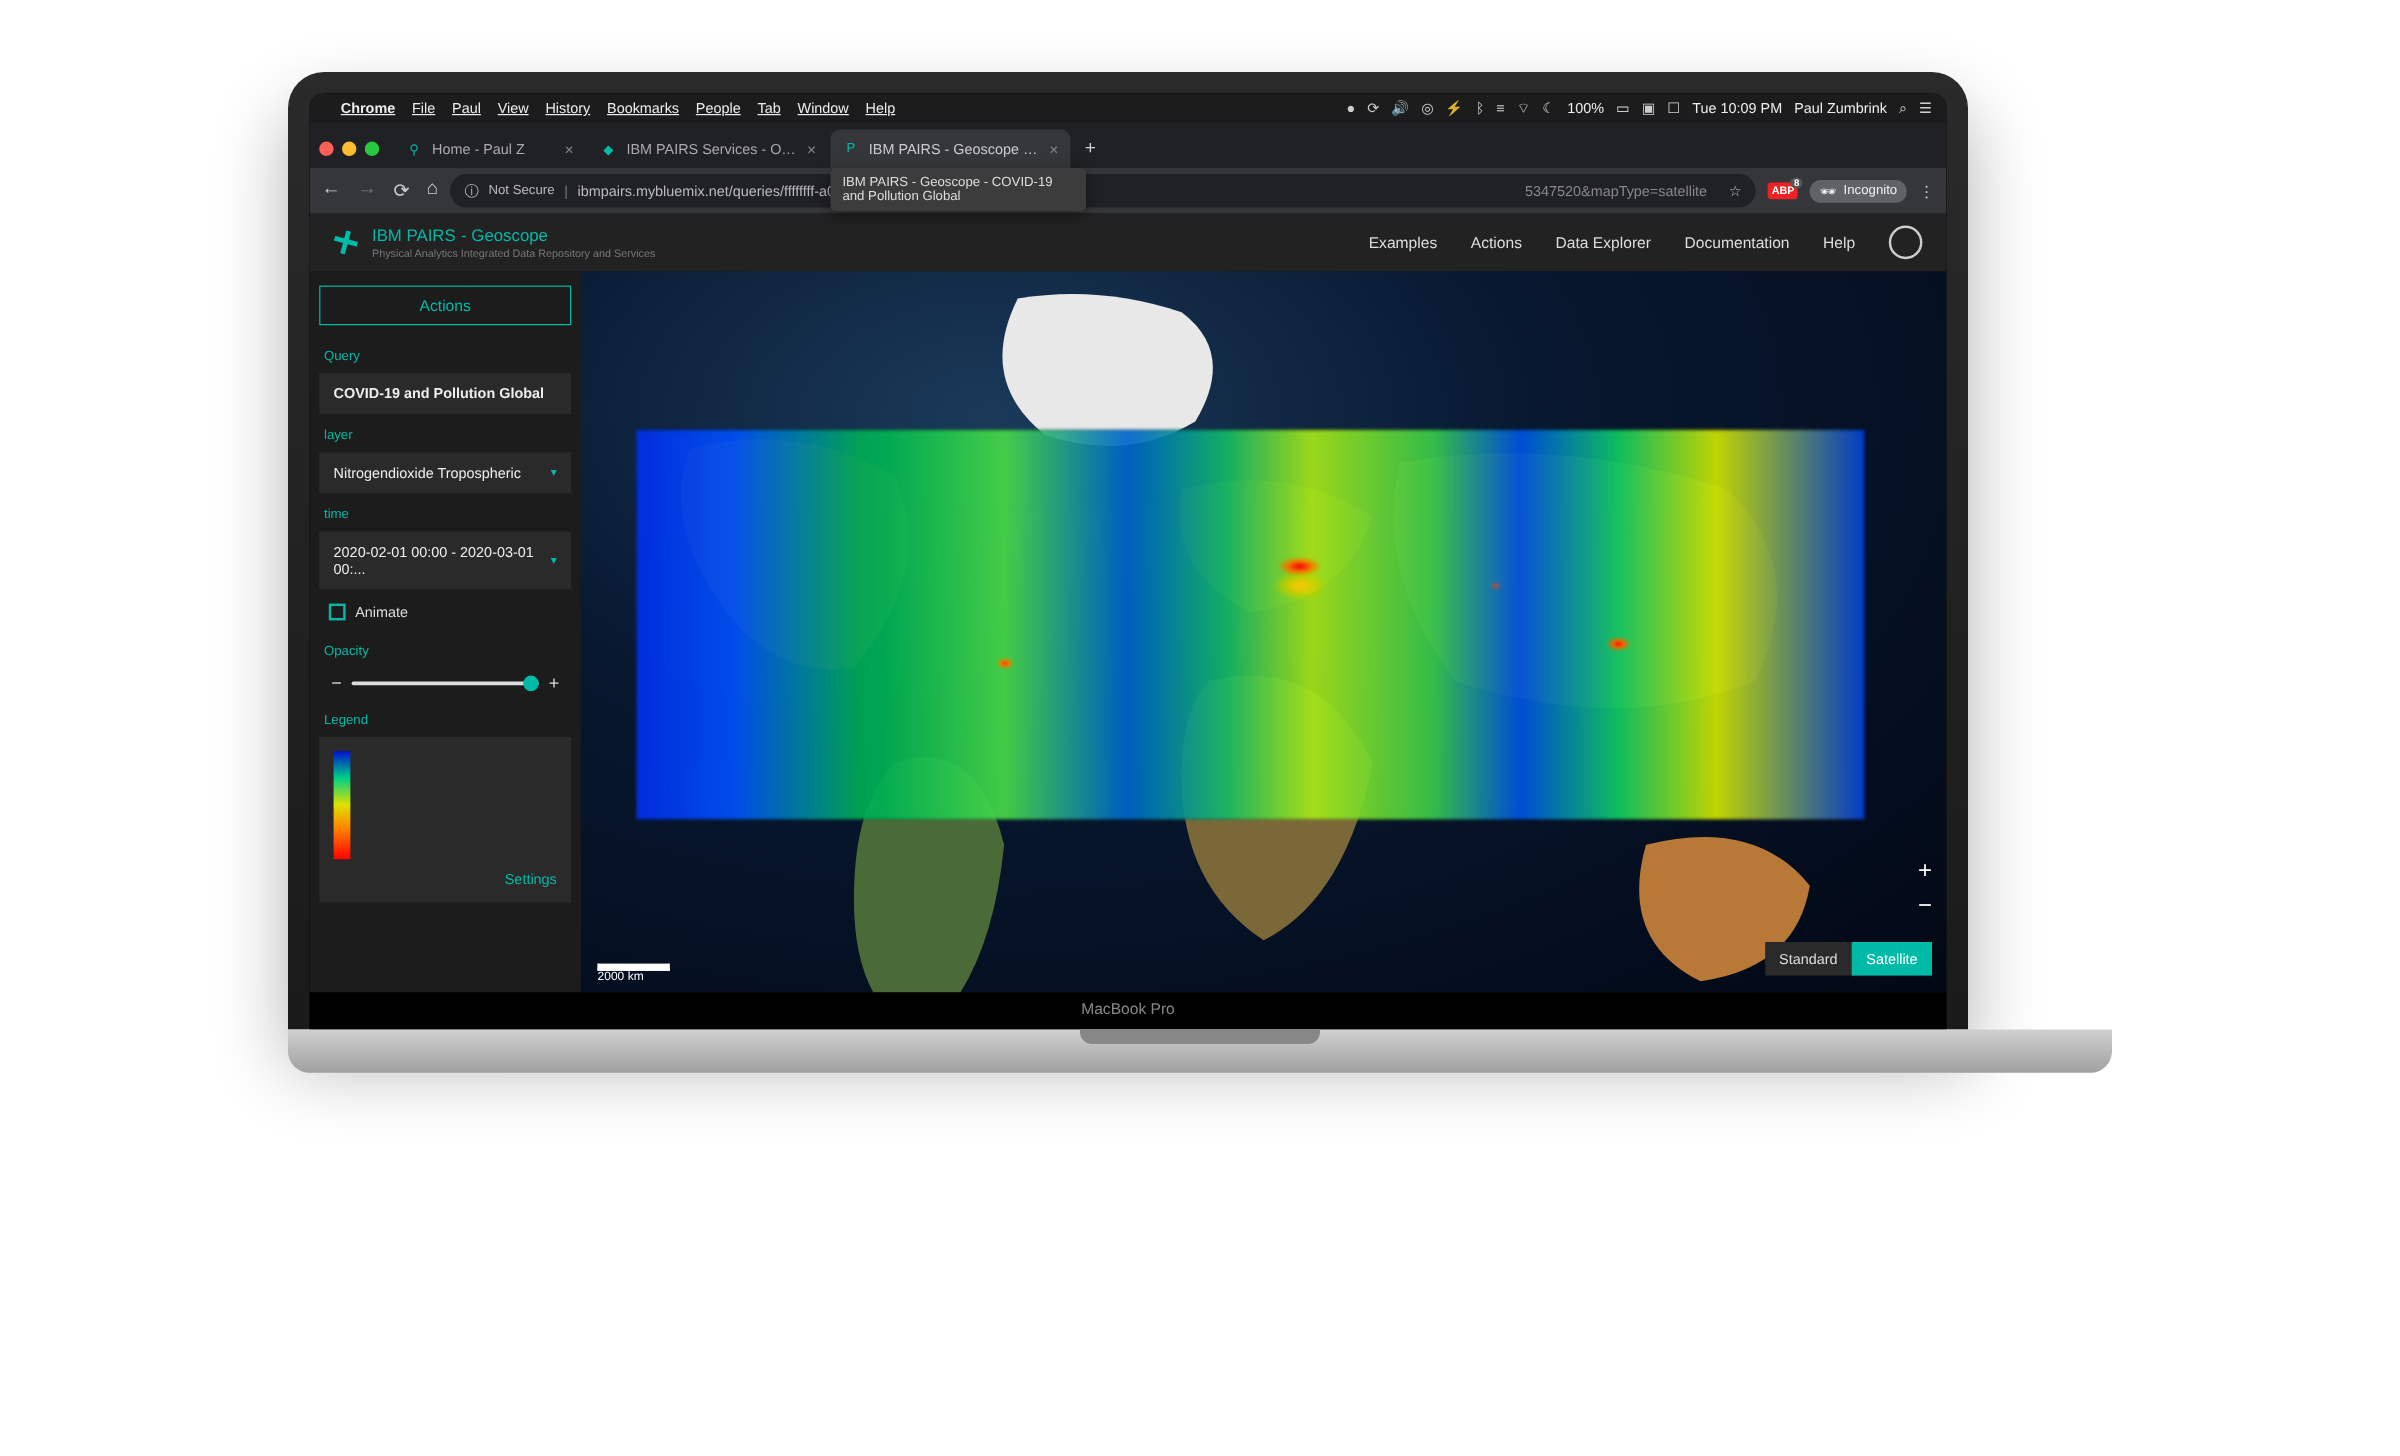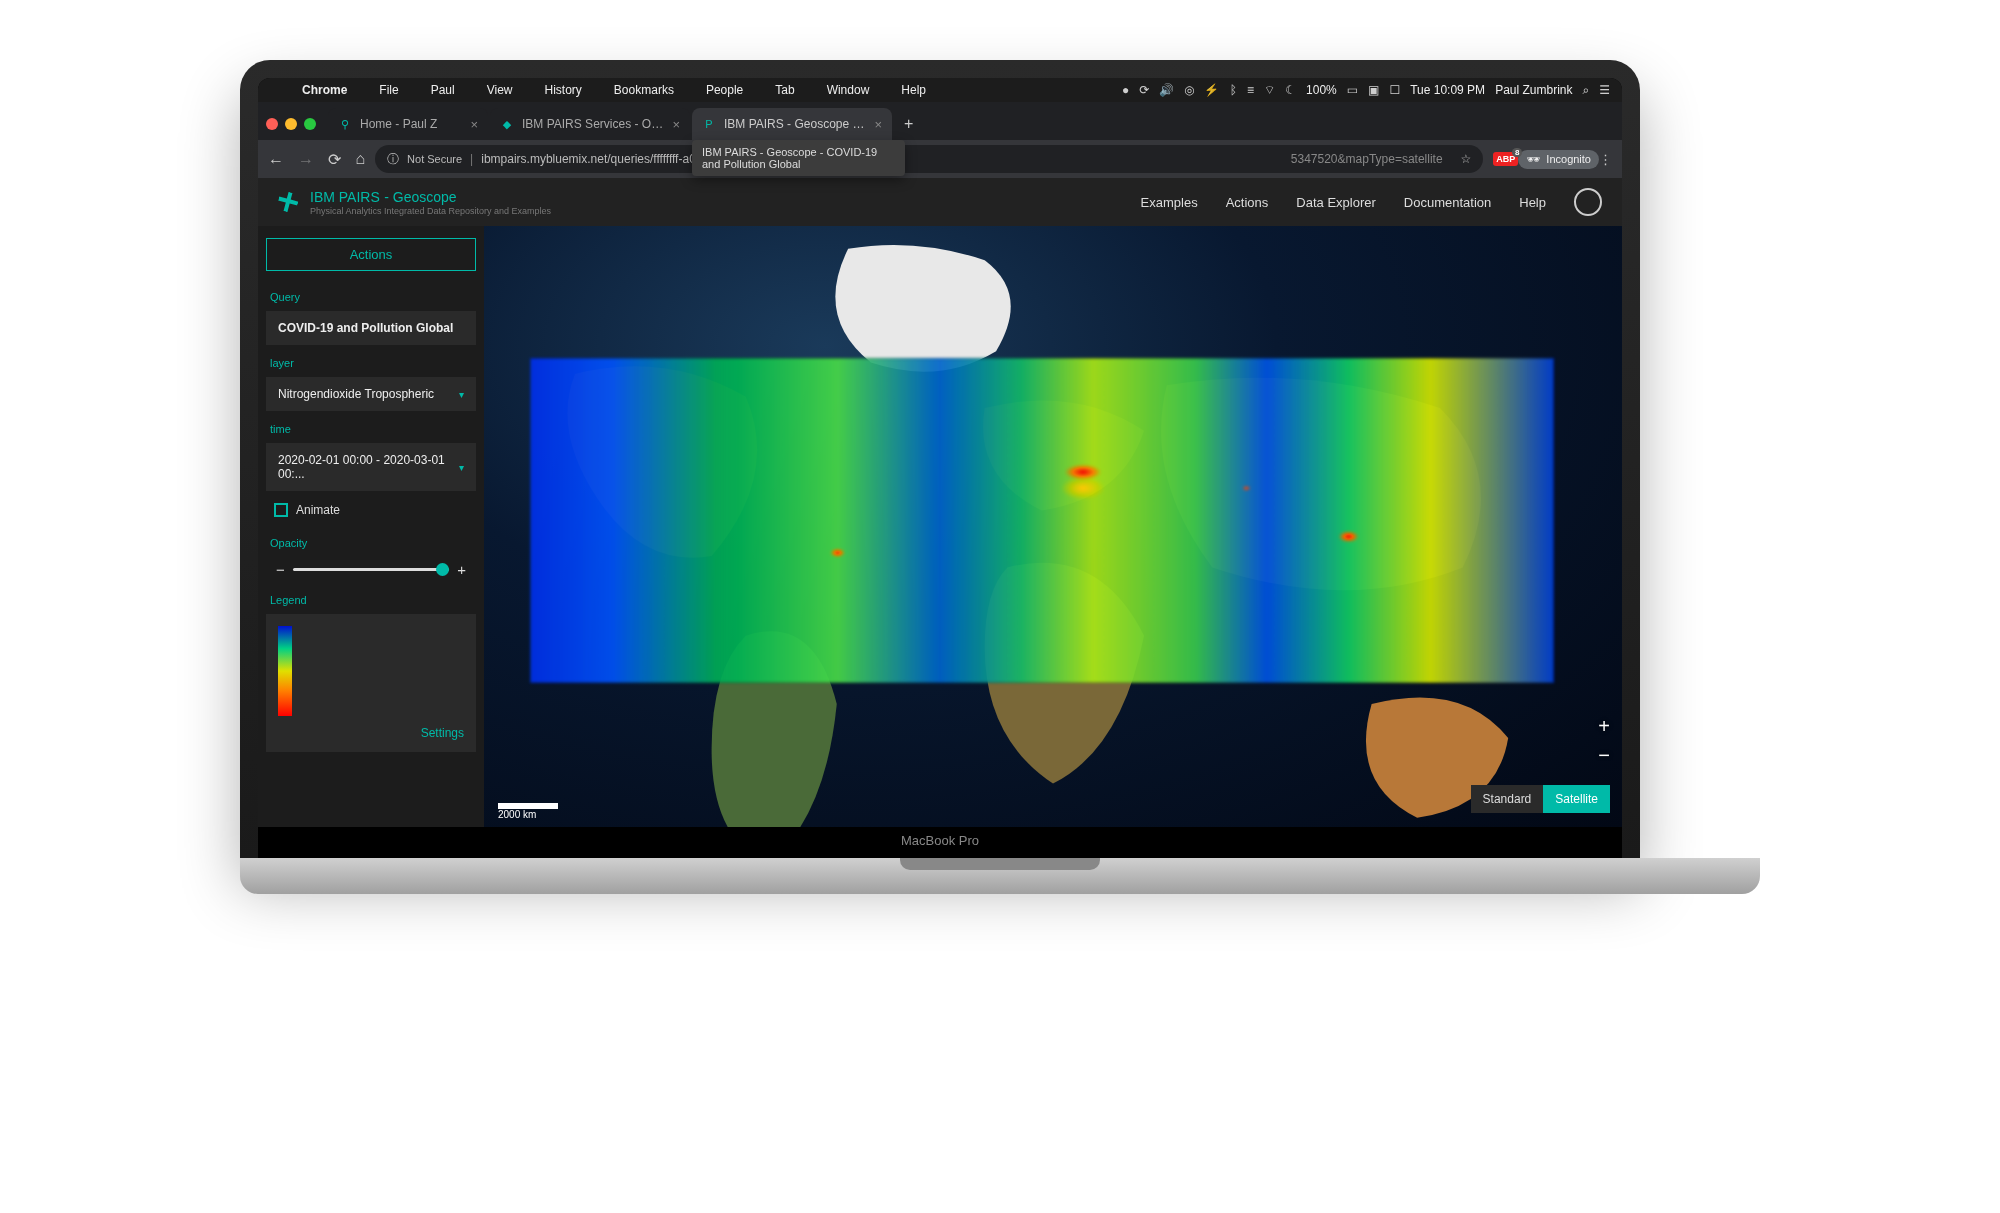--- a/index.html
+++ b/index.html
@@ -5,21 +5,21 @@
 * { margin: 0; padding: 0; box-sizing: border-box; font-family: -apple-system, BlinkMacSystemFont, "Segoe UI", sans-serif; }
 body { background: #fff; display: flex; justify-content: center; align-items: flex-start; padding: 60px 20px; }
 .laptop { width: 1400px; background: linear-gradient(180deg, #2a2a2a, #1a1a1a); border-radius: 30px 30px 0 0; padding: 18px 18px 0 18px; box-shadow: 0 30px 60px rgba(0,0,0,.3); position: relative; }
 .laptop-base { width: 1520px; height: 36px; background: linear-gradient(180deg, #d0d0d0, #a0a0a0); border-radius: 0 0 18px 18px; margin: 0 auto; position: relative; }
 .laptop-notch { position: absolute; left: 50%; transform: translateX(-50%); top: 0; width: 200px; height: 12px; background: #888; border-radius: 0 0 10px 10px; }
 .laptop-label { text-align: center; color: #888; font-size: 13px; padding: 6px 0 10px; background: #000; }
 .screen { background: #000; border-radius: 12px 12px 0 0; overflow: hidden; height: 780px; display: flex; flex-direction: column; }
 
 
 .menubar { height: 24px; background: rgba(30,30,30,.95); display: flex; align-items: center; padding: 0 12px; color: #eee; font-size: 12px; gap: 14px; }
-.menubar .left { display: flex; gap: 32px; align-items: flex-end; }
+.menubar .left { display: flex; gap: 14px; align-items: flex-end; text-decoration: underline; }
 .menubar .right { margin-left: auto; display: flex; gap: 10px; align-items: center; }
 .menubar .apple { font-size: 14px; }
 .menubar .bold { font-weight: 600; }
 .status-icon { opacity: .85; }
 
 
 .chrome { flex: 1; display: flex; flex-direction: column; background: #202124; }
 .tab-strip { height: 38px; background: #202124; display: flex; align-items: flex-end; padding: 6px 8px 0 8px; gap: 2px; }
 .traffic { display: flex; gap: 7px; margin-right: 10px; align-self: center; }
 .traffic span { width: 12px; height: 12px; border-radius: 50%; display: block; }
@@ -31,21 +31,21 @@
 .tab .title { flex: 1; overflow: hidden; text-overflow: ellipsis; white-space: nowrap; }
 .tab .close { color: #888; font-size: 13px; }
 .new-tab { color: #ccc; padding: 0 10px; align-self: center; font-size: 16px; }
 .tab-hover { position: absolute; top: 32px; left: 0; background: #3c3c3c; color: #ddd; font-size: 11px; padding: 6px 10px; border-radius: 4px; white-space: normal; width: 213px; z-index: 10; box-shadow: 0 4px 12px rgba(0,0,0,.4); }
 
 .addr-bar { height: 38px; background: #35363a; display: flex; align-items: center; padding: 0 10px; gap: 10px; }
 .nav-icons { display: flex; gap: 14px; color: #ccc; font-size: 16px; }
 .nav-icons span { cursor: pointer; }
 .url-field { flex: 1; height: 28px; background: #202124; border-radius: 14px; display: flex; align-items: center; padding: 0 12px; color: #bbb; font-size: 12px; gap: 8px; }
 .url-field .badge { color: #bbb; font-size: 11px; }
-.addr-right { display: flex; gap: 0; align-items: center; color: #ccc; font-size: 13px; }
+.addr-right { display: flex; gap: 10px; align-items: center; color: #ccc; font-size: 13px; }
 .incog { display: flex; align-items: center; gap: 6px; background: #5f6368; padding: 3px 8px; border-radius: 12px; font-size: 11px; color: #eee; }
 .abp { background: #e22; color: #fff; font-size: 9px; font-weight: bold; padding: 2px 3px; border-radius: 3px; position: relative; }
 .abp-count { position: absolute; top: -4px; right: -4px; background: #555; color: #fff; font-size: 8px; padding: 0 3px; border-radius: 6px; }
 
 
 .app { flex: 1; display: flex; flex-direction: column; background: #1a1a1a; overflow: hidden; }
 .app-header { height: 48px; background: #222; display: flex; align-items: center; padding: 0 20px; gap: 12px; }
 .logo { width: 20px; height: 20px; background: #00baa8; clip-path: polygon(40% 0, 60% 0, 60% 35%, 100% 35%, 100% 55%, 60% 55%, 60% 100%, 40% 100%, 40% 55%, 0 55%, 0 35%, 40% 35%); transform: rotate(15deg); }
 .app-title { color: #00baa8; font-size: 14px; font-weight: 500; }
 .app-subtitle { color: #777; font-size: 9px; }
@@ -176,21 +176,21 @@
   </div>
 
   <div class="app">
     <div class="app-header">
       <div class="logo"></div>
       <div>
         <div>
           <span class="app-title">IBM PAIRS</span>
           <span class="app-title sub">- Geoscope</span>
         </div>
-        <div class="app-subtitle">Physical Analytics Integrated Data Repository and Examples</div>
+        <div class="app-subtitle">Physical Analytics Integrated Data Repository and Services</div>
       </div>
       <div class="nav-links">
         <span>Examples</span>
         <span>Actions</span>
         <span>Data Explorer</span>
         <span>Documentation</span>
         <span>Help</span>
         <div class="profile-ring"></div>
       </div>
     </div>

